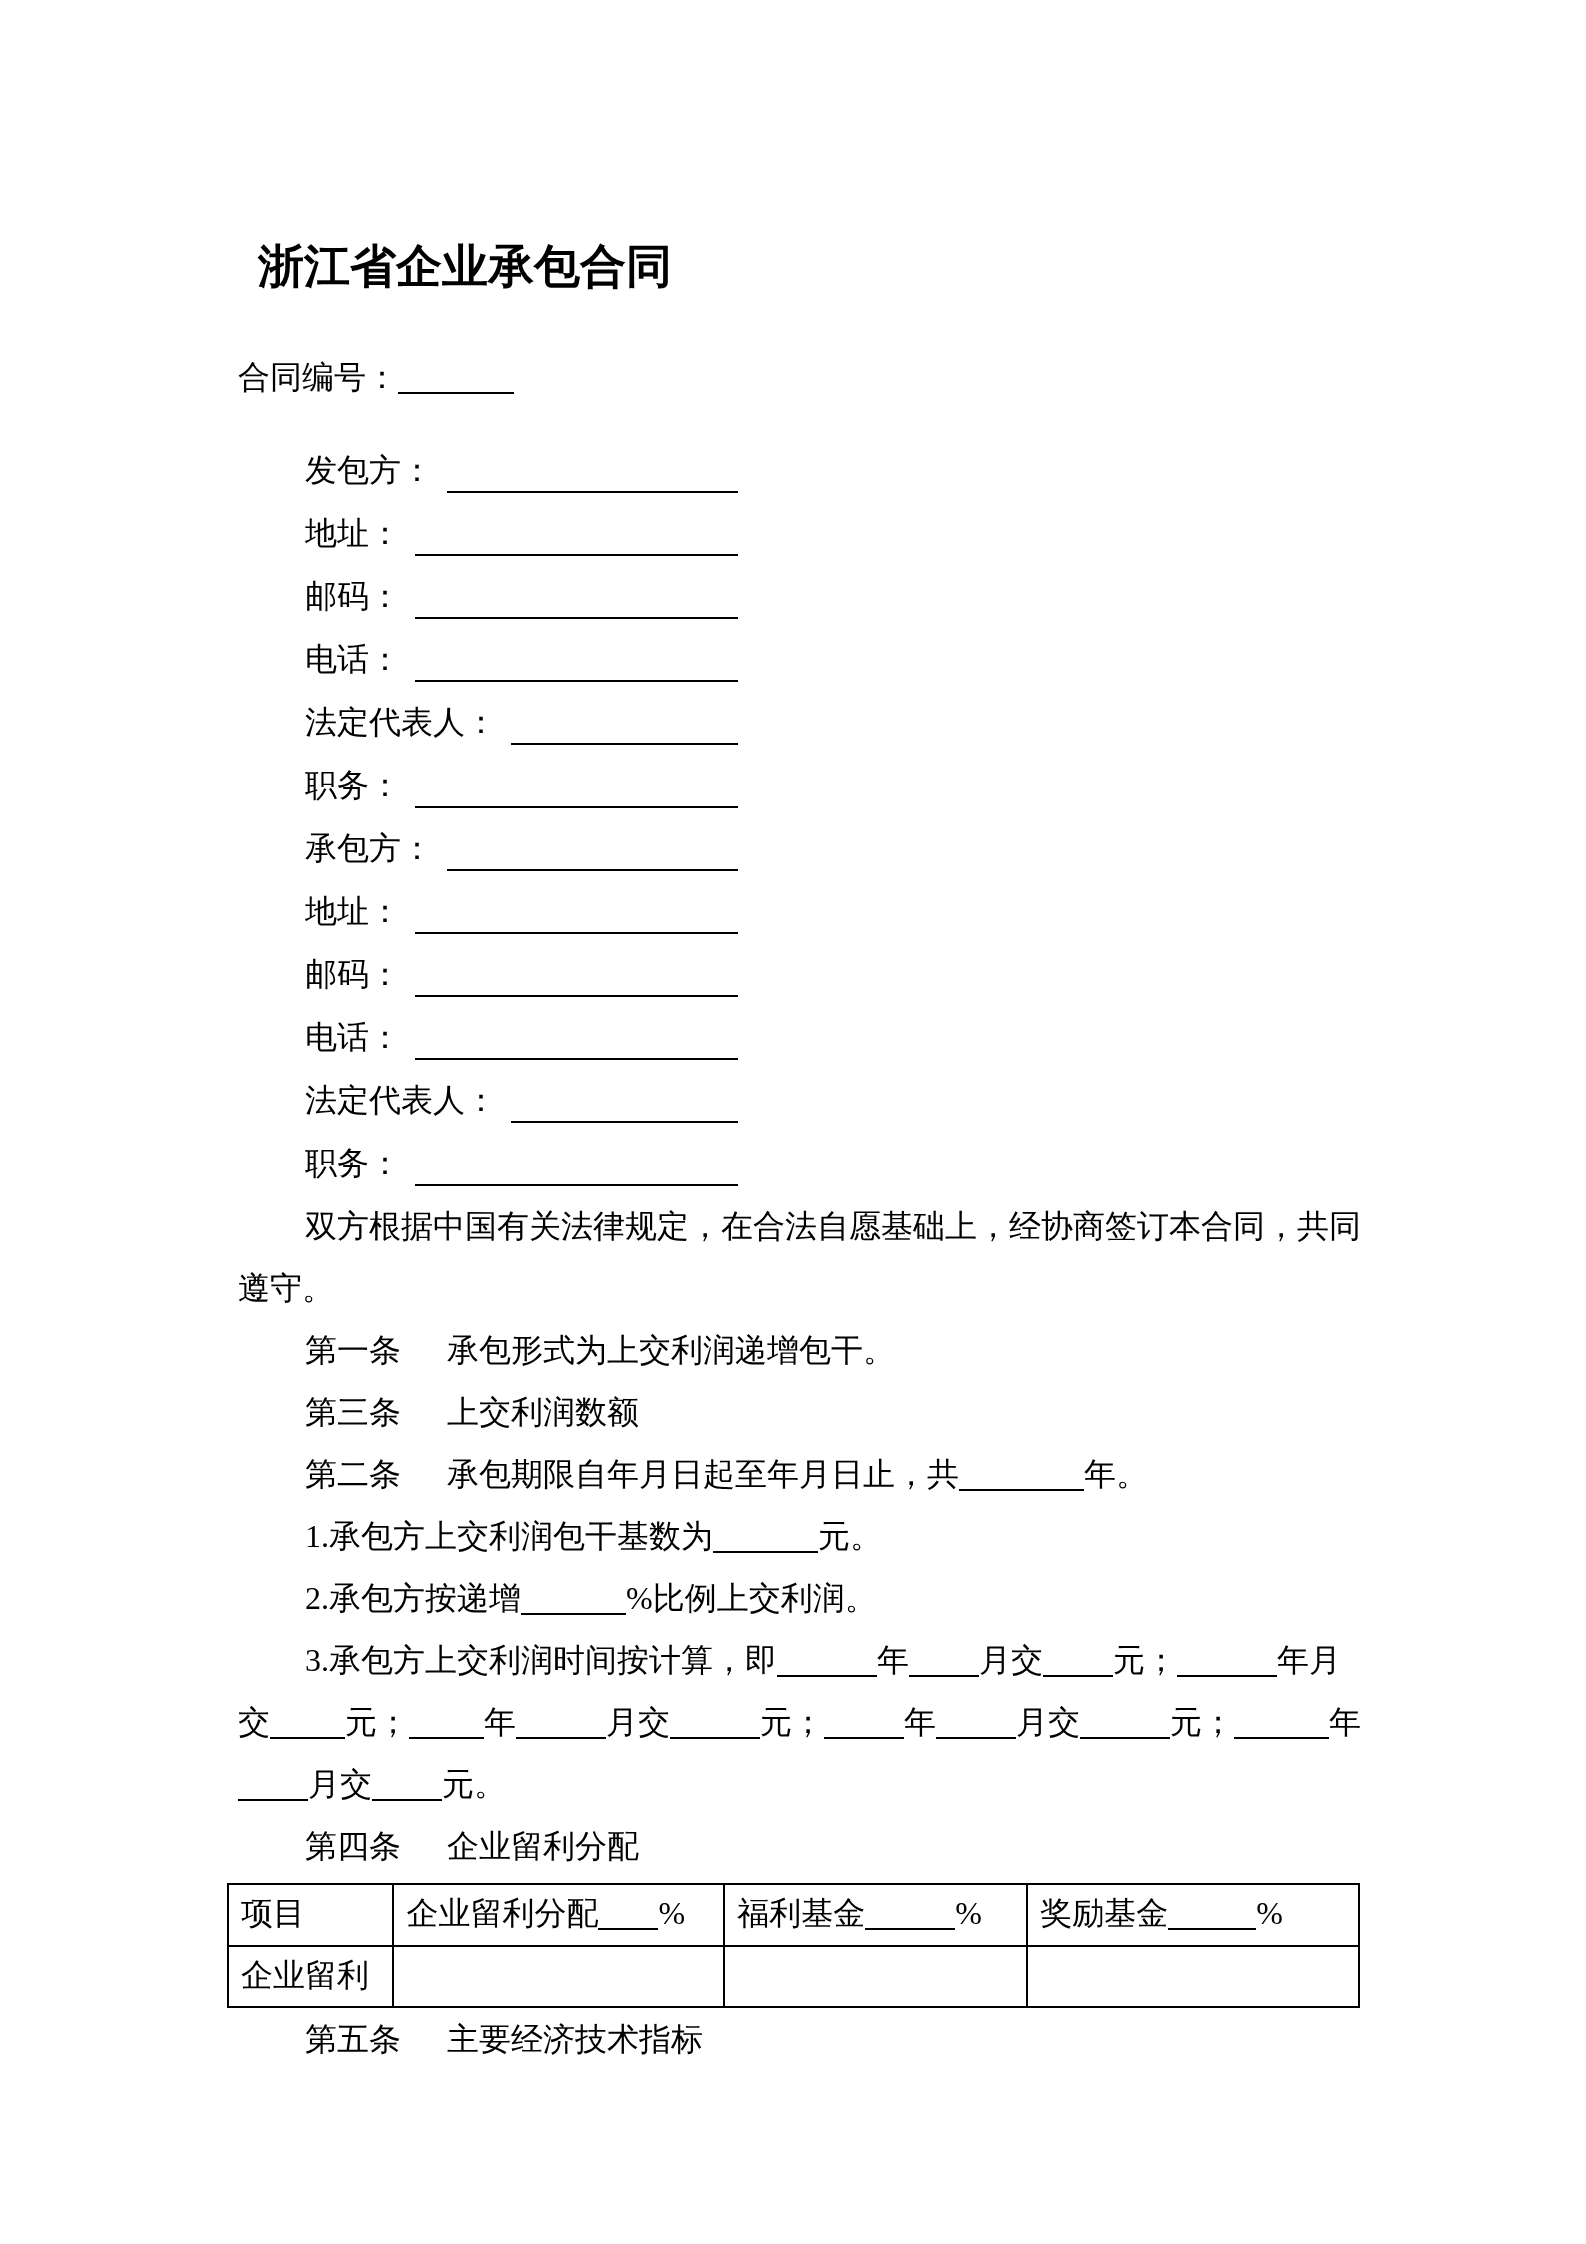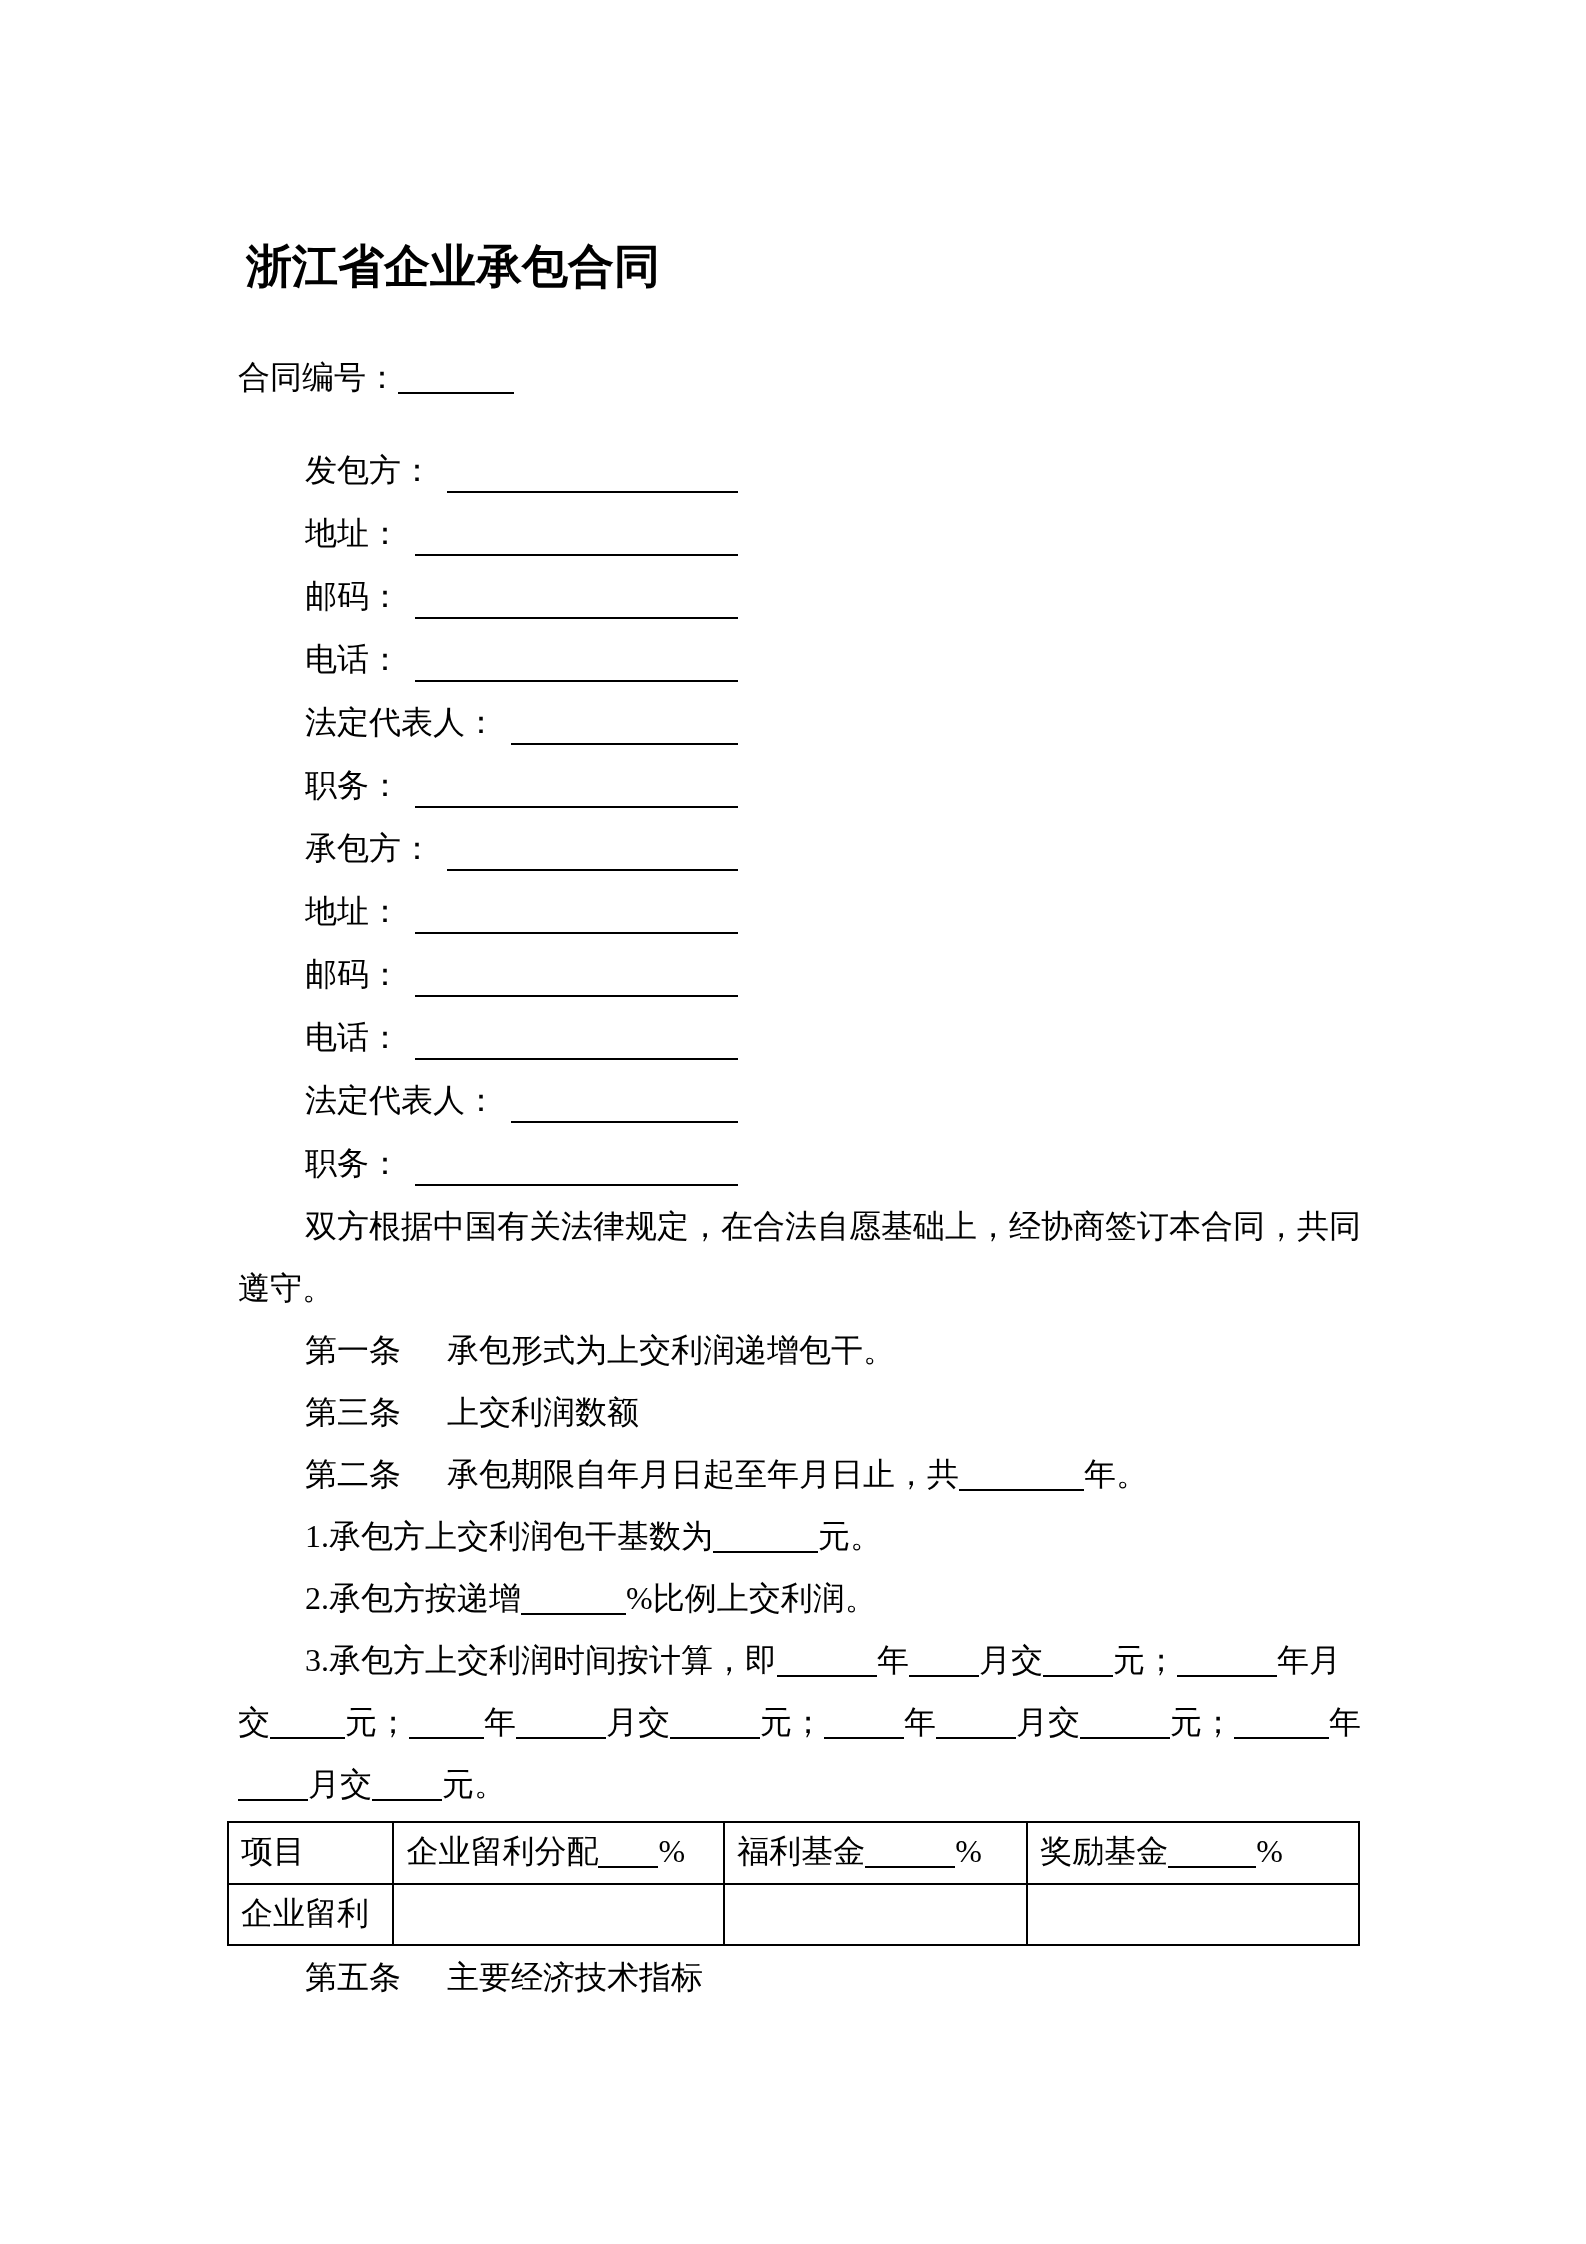--- a/index.html
+++ b/index.html
@@ -5,21 +5,21 @@
   html,body{margin:0;padding:0;background:#e8e8e8;}
   .page{
     width:1586px;height:2244px;background:#ffffff;color:#000;
     font-family:"Liberation Serif","DejaVu Serif",serif;
     font-size:32px;line-height:62px;
     margin:0 auto;overflow:hidden;box-sizing:border-box;
     padding:243px 224px 0 238px;
   }
   .title{
     font-size:46px;line-height:48px;font-weight:bold;
-    margin:0 0 0 8px;white-space:nowrap;
+    margin:0 0 0 20px;white-space:nowrap;
   }
   .contract-no{
     margin-top:67px;line-height:38px;white-space:nowrap;
   }
   .blank{
     display:inline-block;height:30px;border-bottom:2px solid #000;
     vertical-align:-6px;
   }
   .bw60{width:60px}.bw70{width:70px}.bw75{width:75px}.bw80{width:80px}.bw88{width:88px}.bw90{width:90px}.bw95{width:95px}
   .bw100{width:100px}.bw105{width:105px}.bw116{width:116px}.bw125{width:125px}
@@ -124,20 +124,23 @@
   </p>
 
   <p class="para indent">
     <span>2.承包方按递增</span><span class="blank bw105"></span><span>%比例上交利润。</span>
   </p>
 
   <p class="para indent">
     <span>3.承包方上交利润时间按计算，即</span><span class="blank bw100"></span><span>年</span><span class="blank bw70"></span><span>月交</span><span class="blank bw70"></span><span>元；</span><span class="blank bw100"></span><span>年月交</span><span class="blank bw75"></span><span>元；</span><span class="blank bw75"></span><span>年</span><span class="blank bw90"></span><span>月交</span><span class="blank bw90"></span><span>元；</span><span class="blank bw80"></span><span>年</span><span class="blank bw80"></span><span>月交</span><span class="blank bw90"></span><span>元；</span><span class="blank bw95"></span><span>年</span><span class="blank bw70"></span><span>月交</span><span class="blank bw70"></span><span>元。</span>
   </p>
 
+  <p class="para indent">
+    <span>第四条</span><span class="art-body">企业留利分配</span>
+  </p>
 
   <table class="ptable">
     <tbody>
         <tr class="r1">
       <td class="c1">项目</td>
       <td class="c2"><span>企业留利分配</span><span class="blank bw60"></span><span>%</span></td>
       <td class="c3"><span>福利基金</span><span class="blank bw90"></span><span>%</span></td>
       <td class="c4"><span>奖励基金</span><span class="blank bw88"></span><span>%</span></td>
     </tr>
     <tr class="r2">

